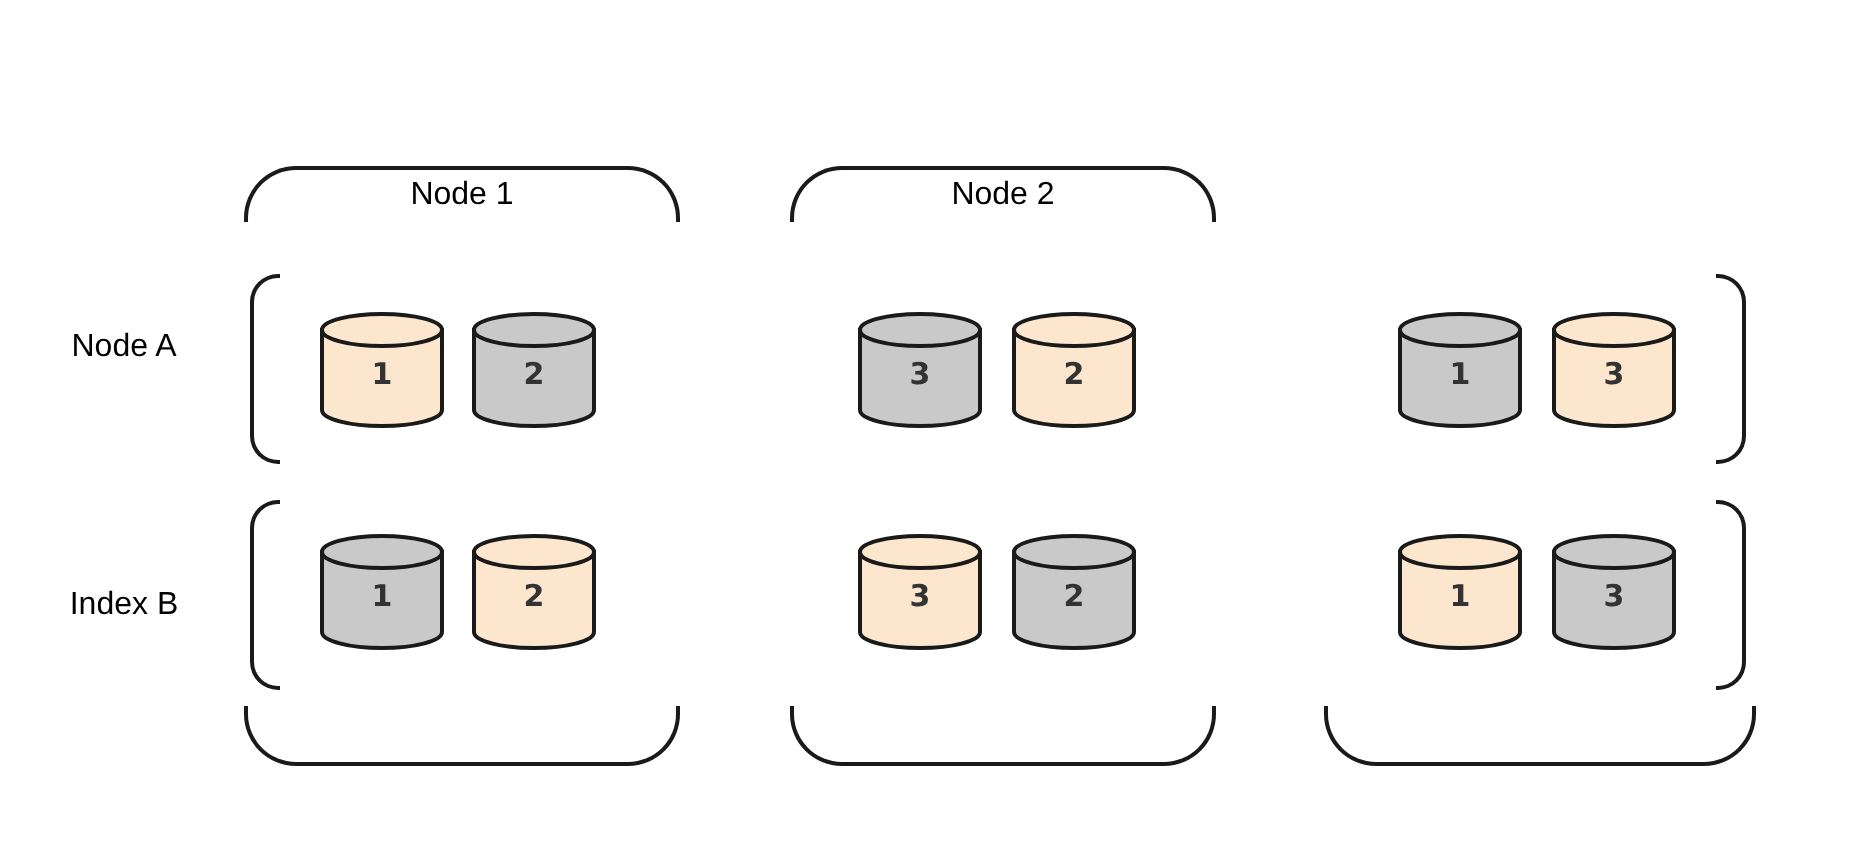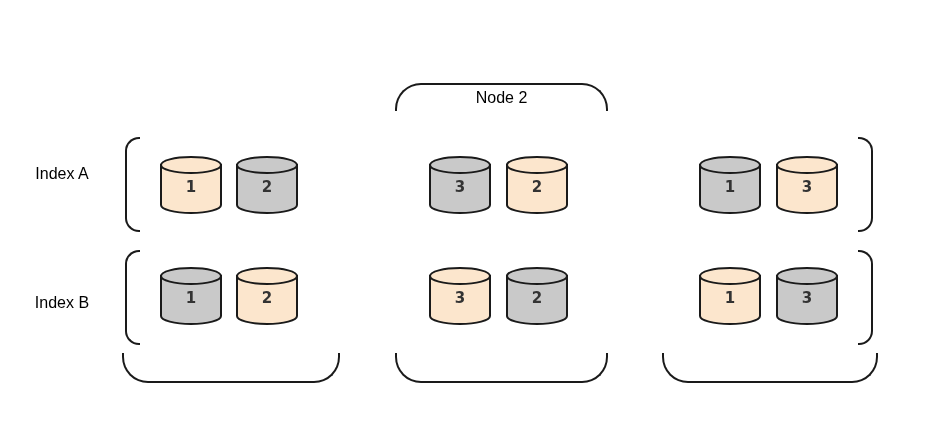--- a/index.html
+++ b/index.html
@@ -79,23 +79,26 @@
   }
   
   .row-a-cyl { top: 156px; }
   .row-b-cyl { top: 267px; }
 </style>
 </head>
 <body>
 
 <div class="canvas">
 
-  <div class="row-label" style="top:165px">Index A</div>
+  <div class="row-label" style="top:165px">Node A</div>
   <div class="row-label" style="top:294px">Index B</div>
 
+  <div class="node-top" style="left:122px;width:218px">
+    <span class="node-label">Node 1</span>
+  </div>
   <div class="node-bottom" style="left:122px;width:218px"></div>
 
   <div class="node-top" style="left:395px;width:213px">
     <span class="node-label">Node 2</span>
   </div>
   <div class="node-bottom" style="left:395px;width:213px"></div>
 
   <div class="node-bottom" style="left:662px;width:216px"></div>
 
   <div class="bracket left row-a"></div>

